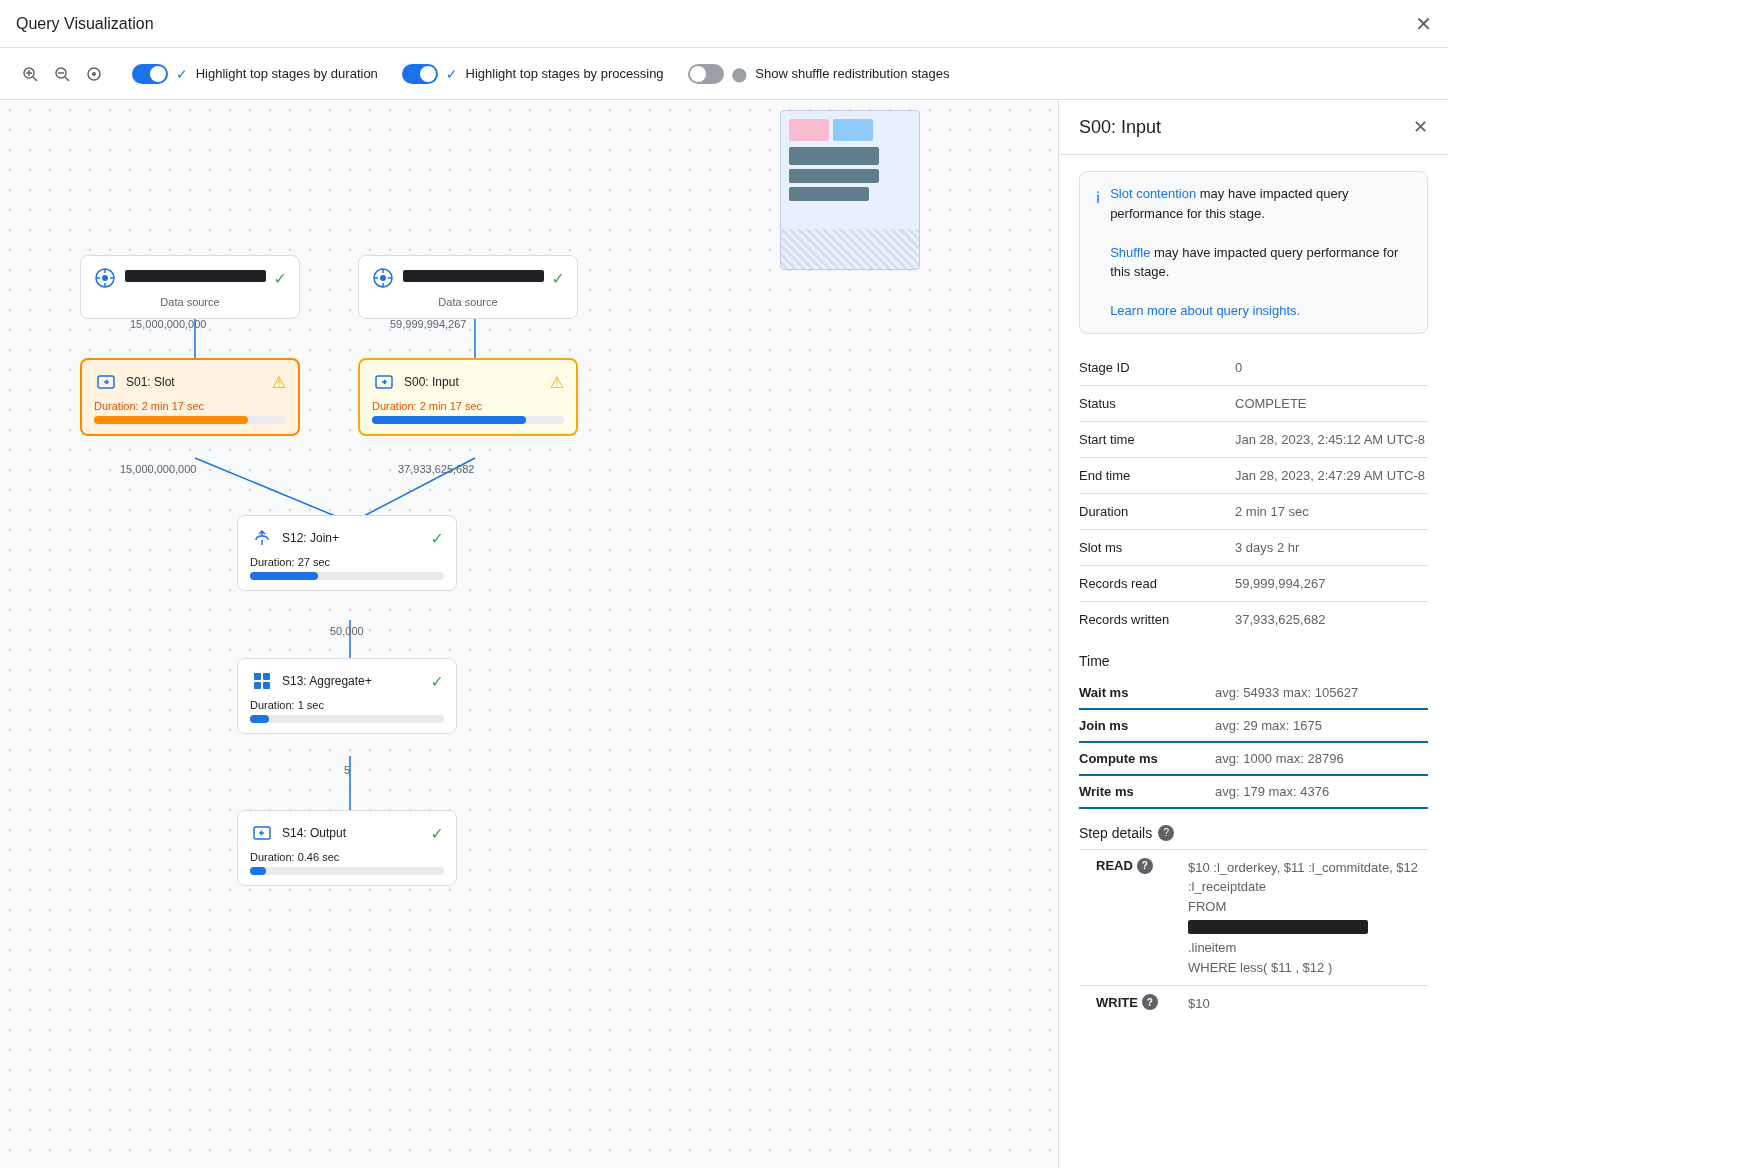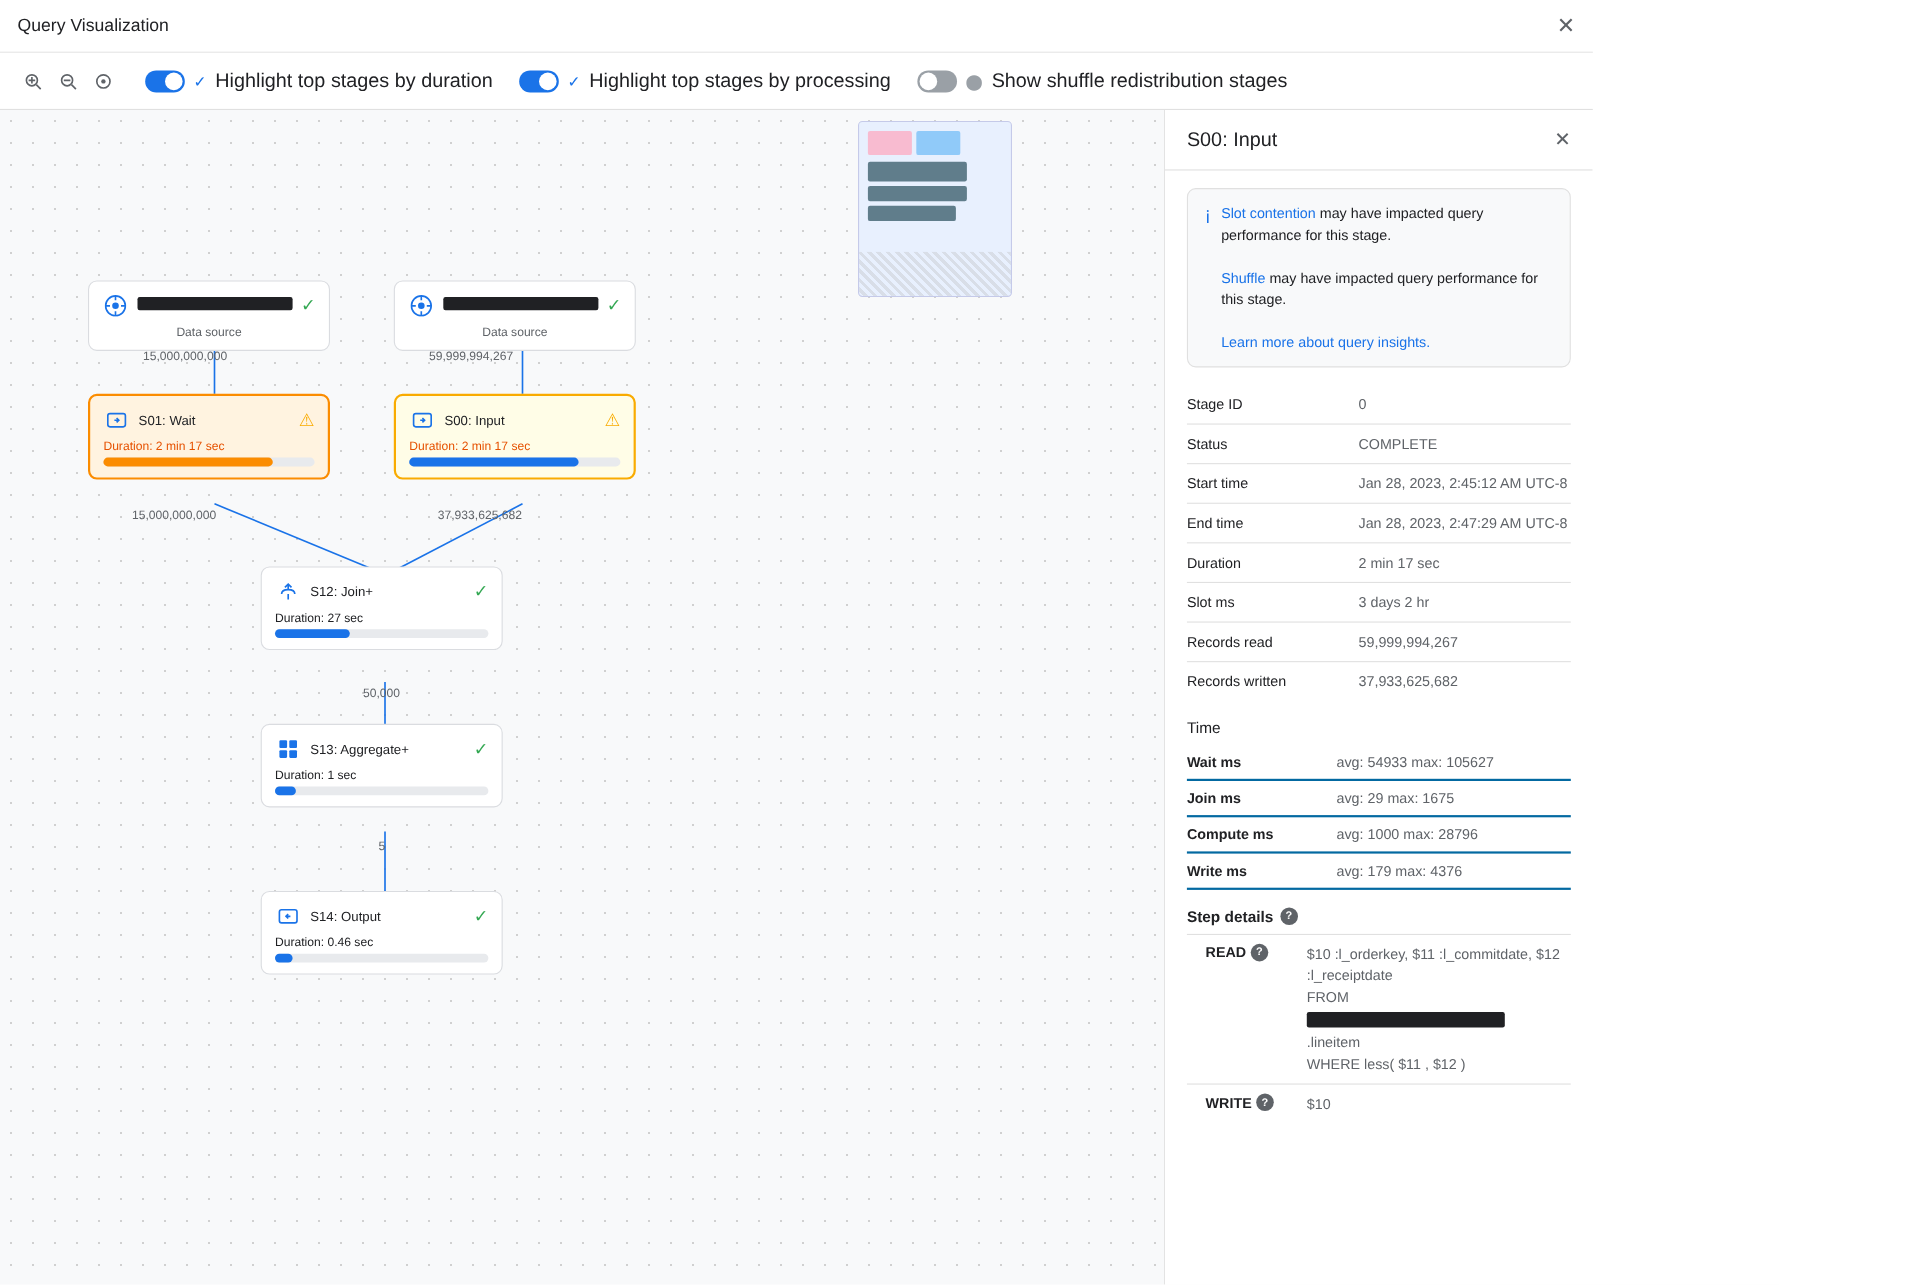--- a/index.html
+++ b/index.html
@@ -9,21 +9,21 @@
     .app-container { display: flex; flex-direction: column; width: 1448px; height: 1168px; }
     .title-bar { display: flex; align-items: center; justify-content: space-between; padding: 0 16px; height: 48px; border-bottom: 1px solid #e0e0e0; background: #fff; }
     .title-text { font-size: 16px; font-weight: 500; color: #202124; }
     .title-close { cursor: pointer; color: #5f6368; font-size: 20px; }
 
     .toolbar { display: flex; align-items: center; padding: 8px 16px; gap: 24px; border-bottom: 1px solid #e0e0e0; background: #fff; height: 52px; }
     .zoom-controls { display: flex; gap: 4px; align-items: center; }
     .zoom-btn { width: 28px; height: 28px; display: flex; align-items: center; justify-content: center; border: none; background: none; cursor: pointer; color: #5f6368; font-size: 16px; border-radius: 4px; }
 
     .toggle-group { display: flex; align-items: center; gap: 8px; }
-    .toggle-label { font-size: 18px; color: #202124; }
+    .toggle-label { font-size: 13px; color: #202124; }
     .toggle { position: relative; width: 36px; height: 20px; }
     .toggle input { opacity: 0; width: 0; height: 0; }
     .toggle-slider { position: absolute; top: 0; left: 0; right: 0; bottom: 0; background: #1a73e8; border-radius: 10px; cursor: pointer; }
     .toggle-slider::after { content: ''; position: absolute; width: 16px; height: 16px; background: #fff; border-radius: 50%; top: 2px; right: 2px; }
     .toggle-off .toggle-slider { background: #9aa0a6; }
     .toggle-off .toggle-slider::after { left: 2px; right: auto; }
     .toggle-check { color: #1a73e8; font-size: 14px; }
     .toggle-neutral { color: #9aa0a6; font-size: 14px; }
 
     .content-area { display: flex; flex: 1; overflow: hidden; }
@@ -83,21 +83,21 @@
     .info-val { font-size: 13px; color: #5f6368; flex: 1; }
 
     .section-header { font-size: 14px; font-weight: 500; color: #202124; padding: 16px 20px 8px; }
 
     .time-table { padding: 0 20px; }
     .time-row { display: flex; align-items: center; padding: 8px 0; border-bottom: 2px solid #0369a1; gap: 16px; }
     .time-key { font-size: 13px; font-weight: 600; color: #202124; width: 120px; flex-shrink: 0; }
     .time-val { font-size: 13px; color: #5f6368; }
 
     .step-section { padding: 16px 20px 0; }
-    .step-title { font-size: 14px; font-weight: 700; color: #202124; margin-bottom: 8px; display: flex; align-items: center; gap: 6px; }
+    .step-title { font-size: 14px; font-weight: 400; color: #202124; margin-bottom: 8px; display: flex; align-items: center; gap: 6px; }
     .step-row { display: flex; align-items: flex-start; gap: 12px; padding: 8px 0; border-top: 1px solid #e0e0e0; }
     .step-key { font-size: 13px; font-weight: 600; color: #202124; width: 80px; flex-shrink: 0; display: flex; align-items: center; gap: 4px; margin-left: 17px; }
     .step-val { font-size: 13px; color: #5f6368; flex: 1; line-height: 1.5; }
     .step-blackbar { height: 14px; background: #202124; border-radius: 2px; width: 180px; margin: 4px 0; }
 
     .help-icon { width: 16px; height: 16px; border-radius: 50%; background: #5f6368; color: #fff; font-size: 10px; display: inline-flex; align-items: center; justify-content: center; cursor: pointer; }
 
     
     svg.graph-lines { position: absolute; top: 0; left: 0; width: 100%; height: 100%; pointer-events: none; }
   </style>
@@ -225,21 +225,21 @@
         <div class="edge-label" style="left: 390px; top: 218px;">59,999,994,267</div>
 
         <div class="node input-node" style="left: 80px; top: 258px; background: #fff3e0; border-color: #fb8c00;">
           <div class="node-header">
             <span class="node-icon">
               <svg width="20" height="20" viewBox="0 0 20 20" fill="none">
                 <rect x="2" y="4" width="16" height="12" rx="2" fill="none" stroke="#1a73e8" stroke-width="1.5"></rect>
                 <path d="M8 10 L12 10 M10 8 L12 10 L10 12" stroke="#1a73e8" stroke-width="1.5" fill="none"></path>
               </svg>
             </span>
-            <span class="node-title">S01: Wait</span>
+            <span class="node-title">S01: Slot</span>
             <span style="color:#f9ab00; font-size:16px;">⚠</span>
           </div>
           <div class="duration-label duration-label-orange">Duration: 2 min 17 sec</div>
           <div class="duration-bar-container">
             <div class="duration-bar-orange" style="width: 80%;"></div>
           </div>
         </div>
 
         <div class="node input-node" style="left: 358px; top: 258px; background: #fffde7; border-color: #f9ab00; border-width: 2px;">
           <div class="node-header">

